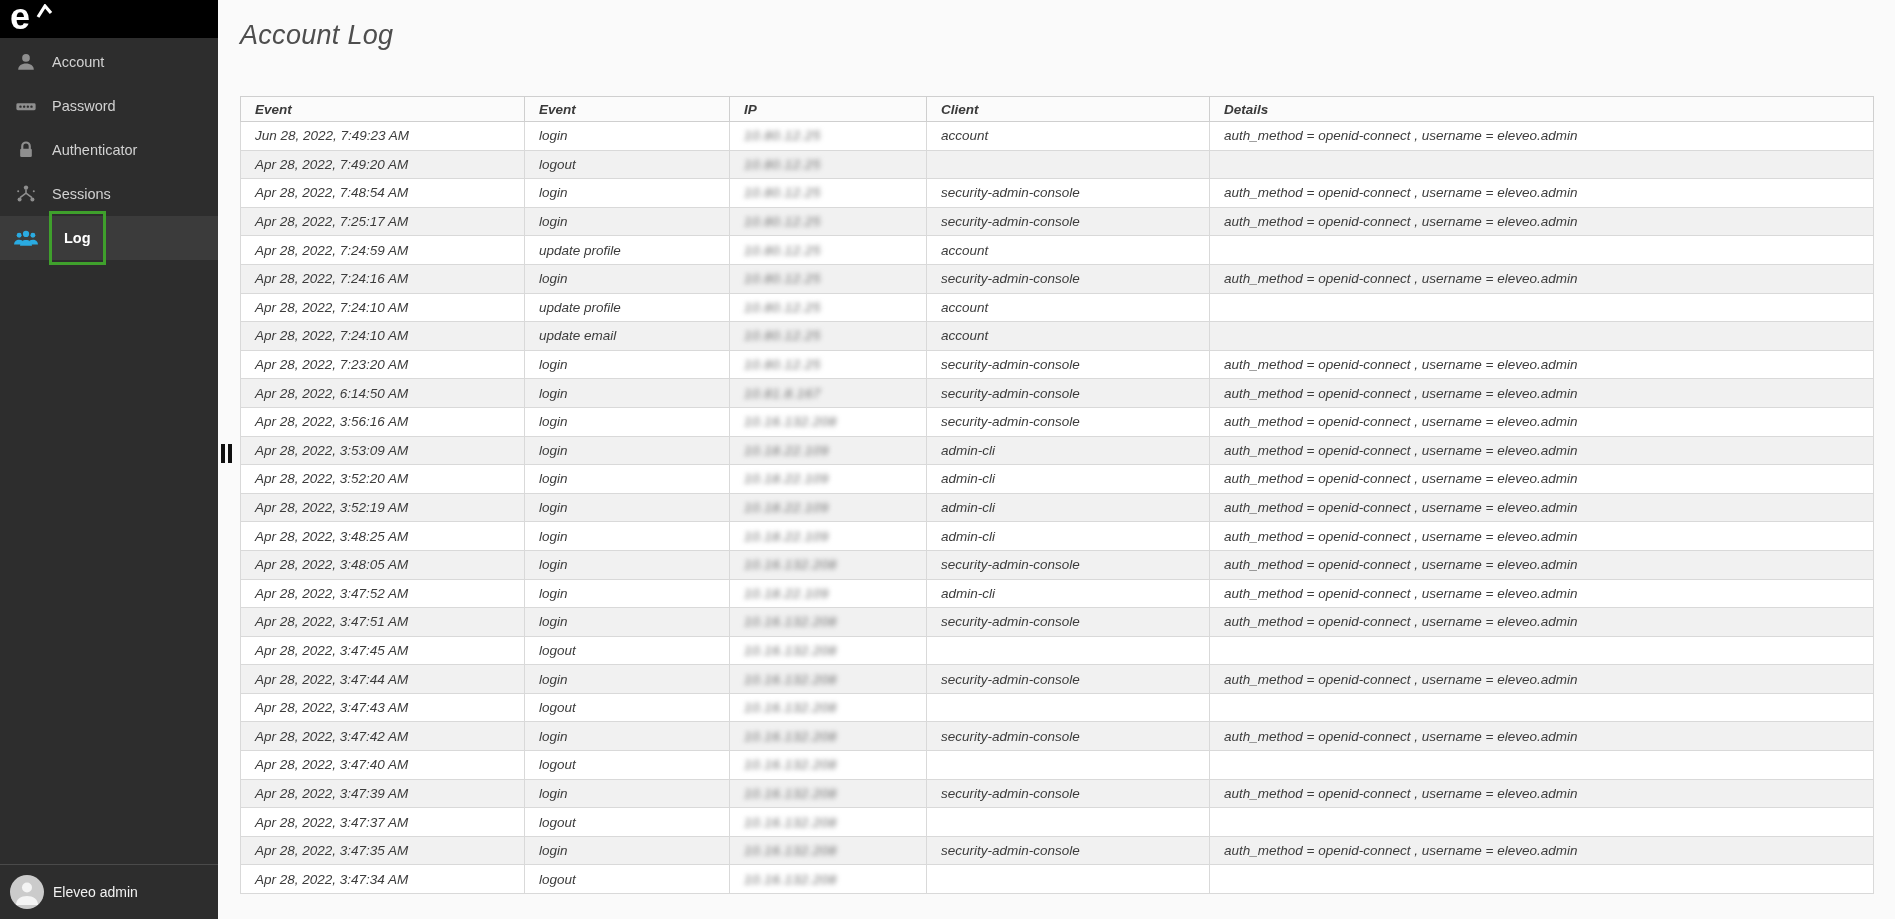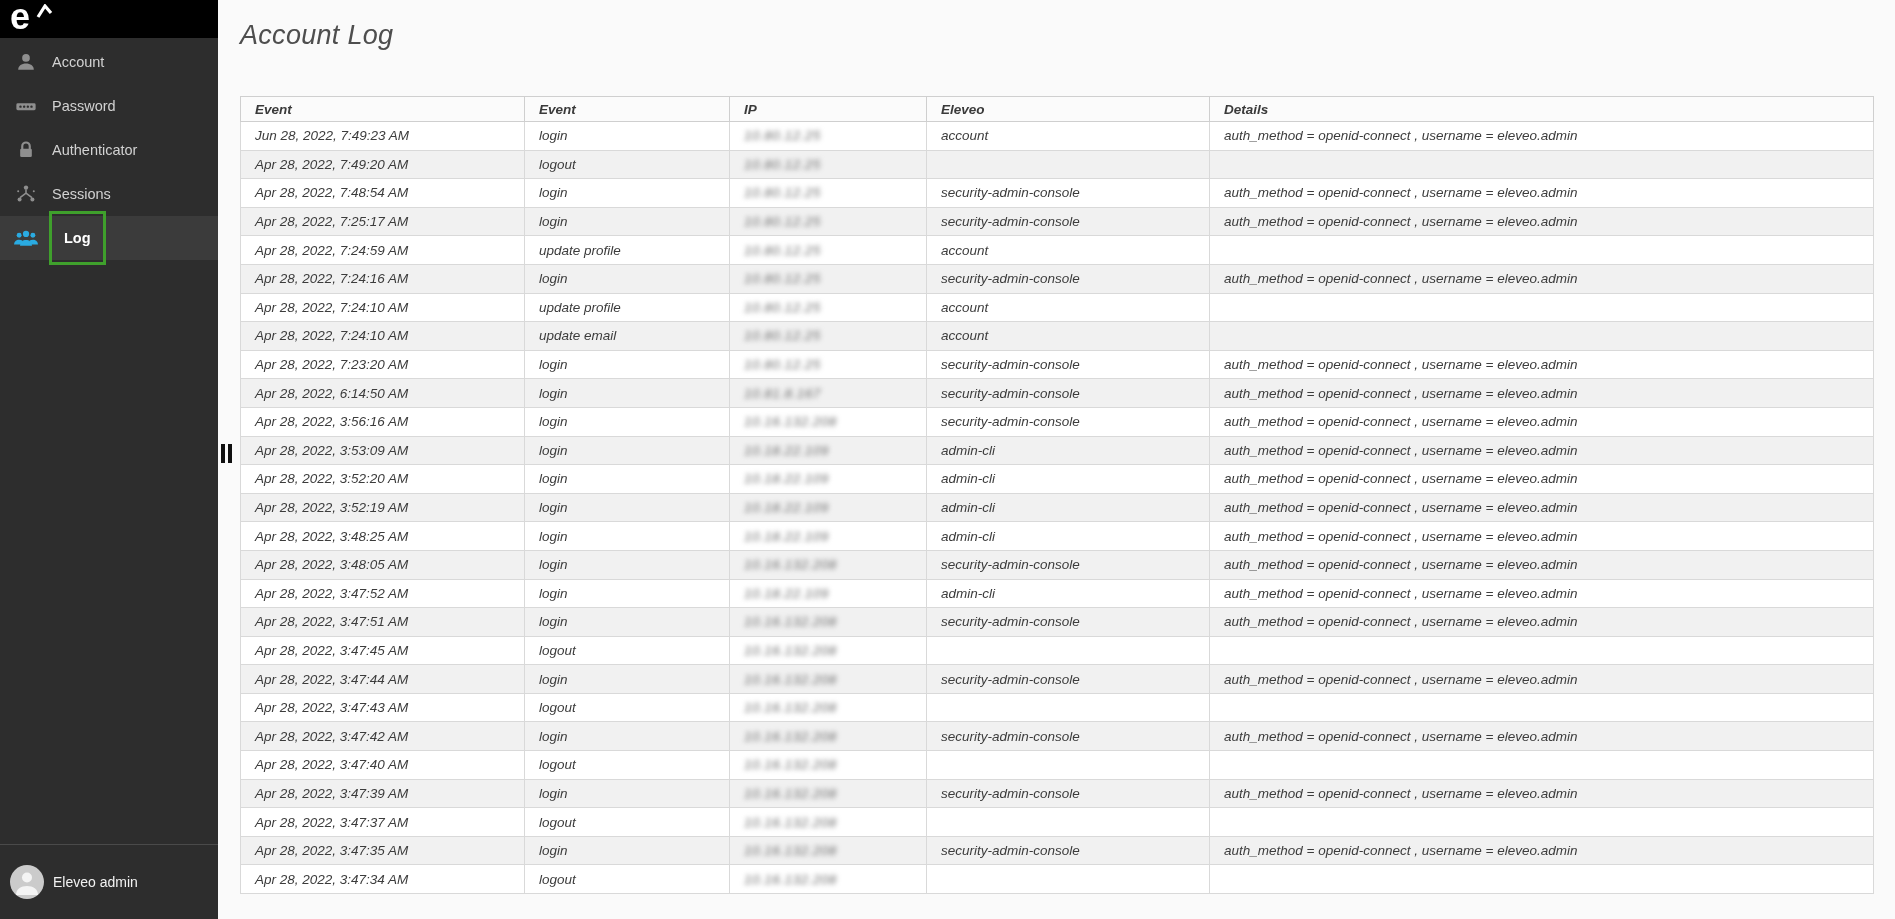--- a/index.html
+++ b/index.html
@@ -13,21 +13,21 @@
   .logo { position:absolute; left:10px; top:-4px; color:#fff; }
   .logo-e { font-size:36px; font-weight:700; letter-spacing:-1px; }
   .logo-arrow { position:absolute; left:26px; top:8px; }
   .menu { padding-top:2px; }
   .menu-item { height:44px; display:flex; align-items:center; cursor:pointer; }
   .menu-item .mi-icon { width:26px; margin-left:13px; display:flex; justify-content:center; }
   .menu-item .mi-label { margin-left:13px; color:#d2d2d2; font-size:14.5px; }
   .menu-item.selected { background:#3b3b3b; }
   .menu-item.selected .mi-label { color:#fff; font-weight:bold;
     border:3px solid #3fa02c; padding:16px 12px; margin-left:10px; }
-  .user-section { position:absolute; left:0; bottom:0; width:222px; height:75px;
+  .user-section { position:absolute; left:0; bottom:0; width:222px; height:55px;
     border-top:1px solid #4a4a4a; display:flex; align-items:center; }
   .avatar { width:34px; height:34px; border-radius:50%; background:#cbcbcb;
     margin-left:10px; position:relative; overflow:hidden; }
   .avatar svg { position:absolute; left:0; top:0; }
   .user-name { color:#f2f2f2; font-size:14px; margin-left:9px; }
 
   
   .resize-handle { position:absolute; left:221px; top:444px; display:flex; gap:3px;
     cursor:col-resize; z-index:5; }
   .resize-handle i { display:block; width:4px; height:19px; background:#111; }
@@ -152,21 +152,21 @@
           <col class="c2">
           <col class="c3">
           <col class="c4">
           <col class="c5">
         </colgroup>
       <thead>
         <tr>
           <th>Event</th>
           <th>Event</th>
           <th>IP</th>
-          <th>Eleveo</th>
+          <th>Client</th>
           <th>Details</th>
         </tr>
       </thead>
       <tbody>
 
           <tr>
             <td>Jun 28, 2022, 7:49:23 AM</td>
             <td>login</td>
             <td><span class="ip-blur">10.80.12.25</span></td>
             <td>account</td>

